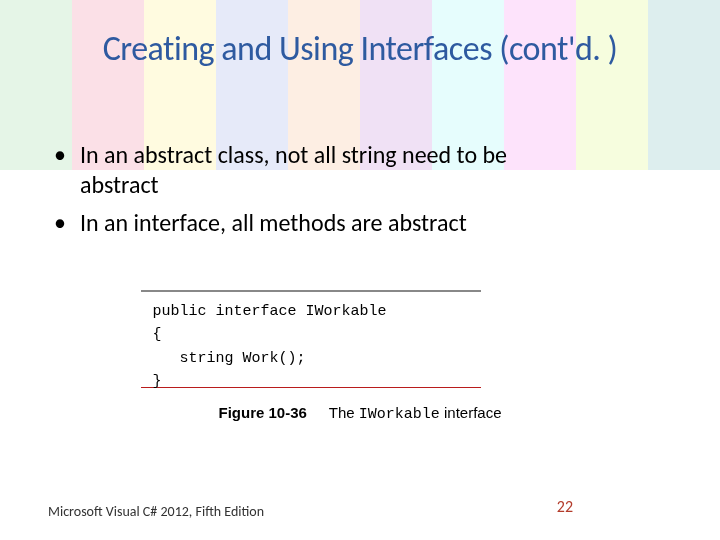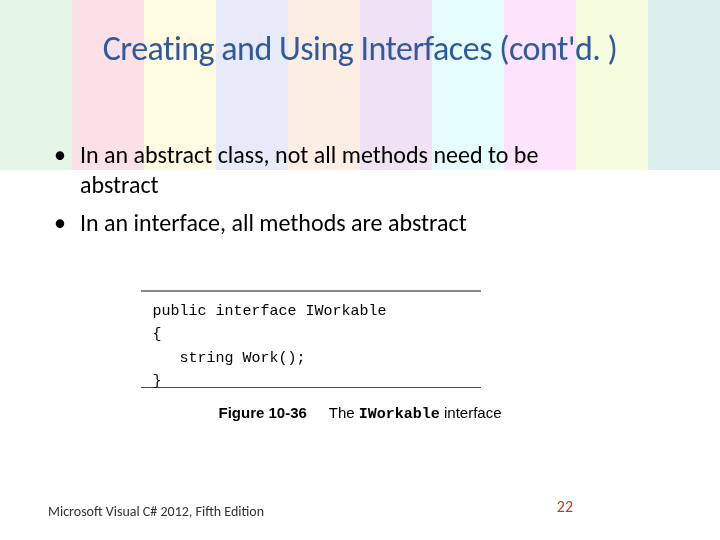--- a/index.html
+++ b/index.html
@@ -88,21 +88,21 @@
     position: absolute;
     top: 404px;
     left: 0;
     width: 720px;
     text-align: center;
     font-family: "Helvetica Neue", Arial, sans-serif;
     font-size: 15px;
     color: #000;
   }
   .caption .figno { font-weight: 700; margin-right: 18px; }
-  .caption .figtext .mono { font-family: "Courier New", monospace; font-weight: bold; }
+  .caption .figtext .mono { font-family: "Courier New", monospace; }
   .footer-left {
     position: absolute;
     left: 48px;
     bottom: 20px;
     font-size: 14px;
     color: #333;
   }
   .footer-right {
     position: absolute;
     right: 48px;
@@ -127,21 +127,21 @@
   <div class="col" style="background:#008080"></div>
 </div>
 
 <div class="slide">
 
   <div class="title">Creating and Using Interfaces (cont'd. )</div>
 
   <div class="body">
     <div class="bullet">
       <span class="dot">•</span>
-      <span class="text">In an abstract class, not all methods need to be abstract</span>
+      <span class="text">In an abstract class, not all string need to be abstract</span>
     </div>
     <div class="bullet">
       <span class="dot">•</span>
       <span class="text">In an interface, all methods are abstract</span>
     </div>
   </div>
 
   <div class="codebox"><span>public interface IWorkable</span>
 <span>{</span>
 <span>   string Work();</span>

